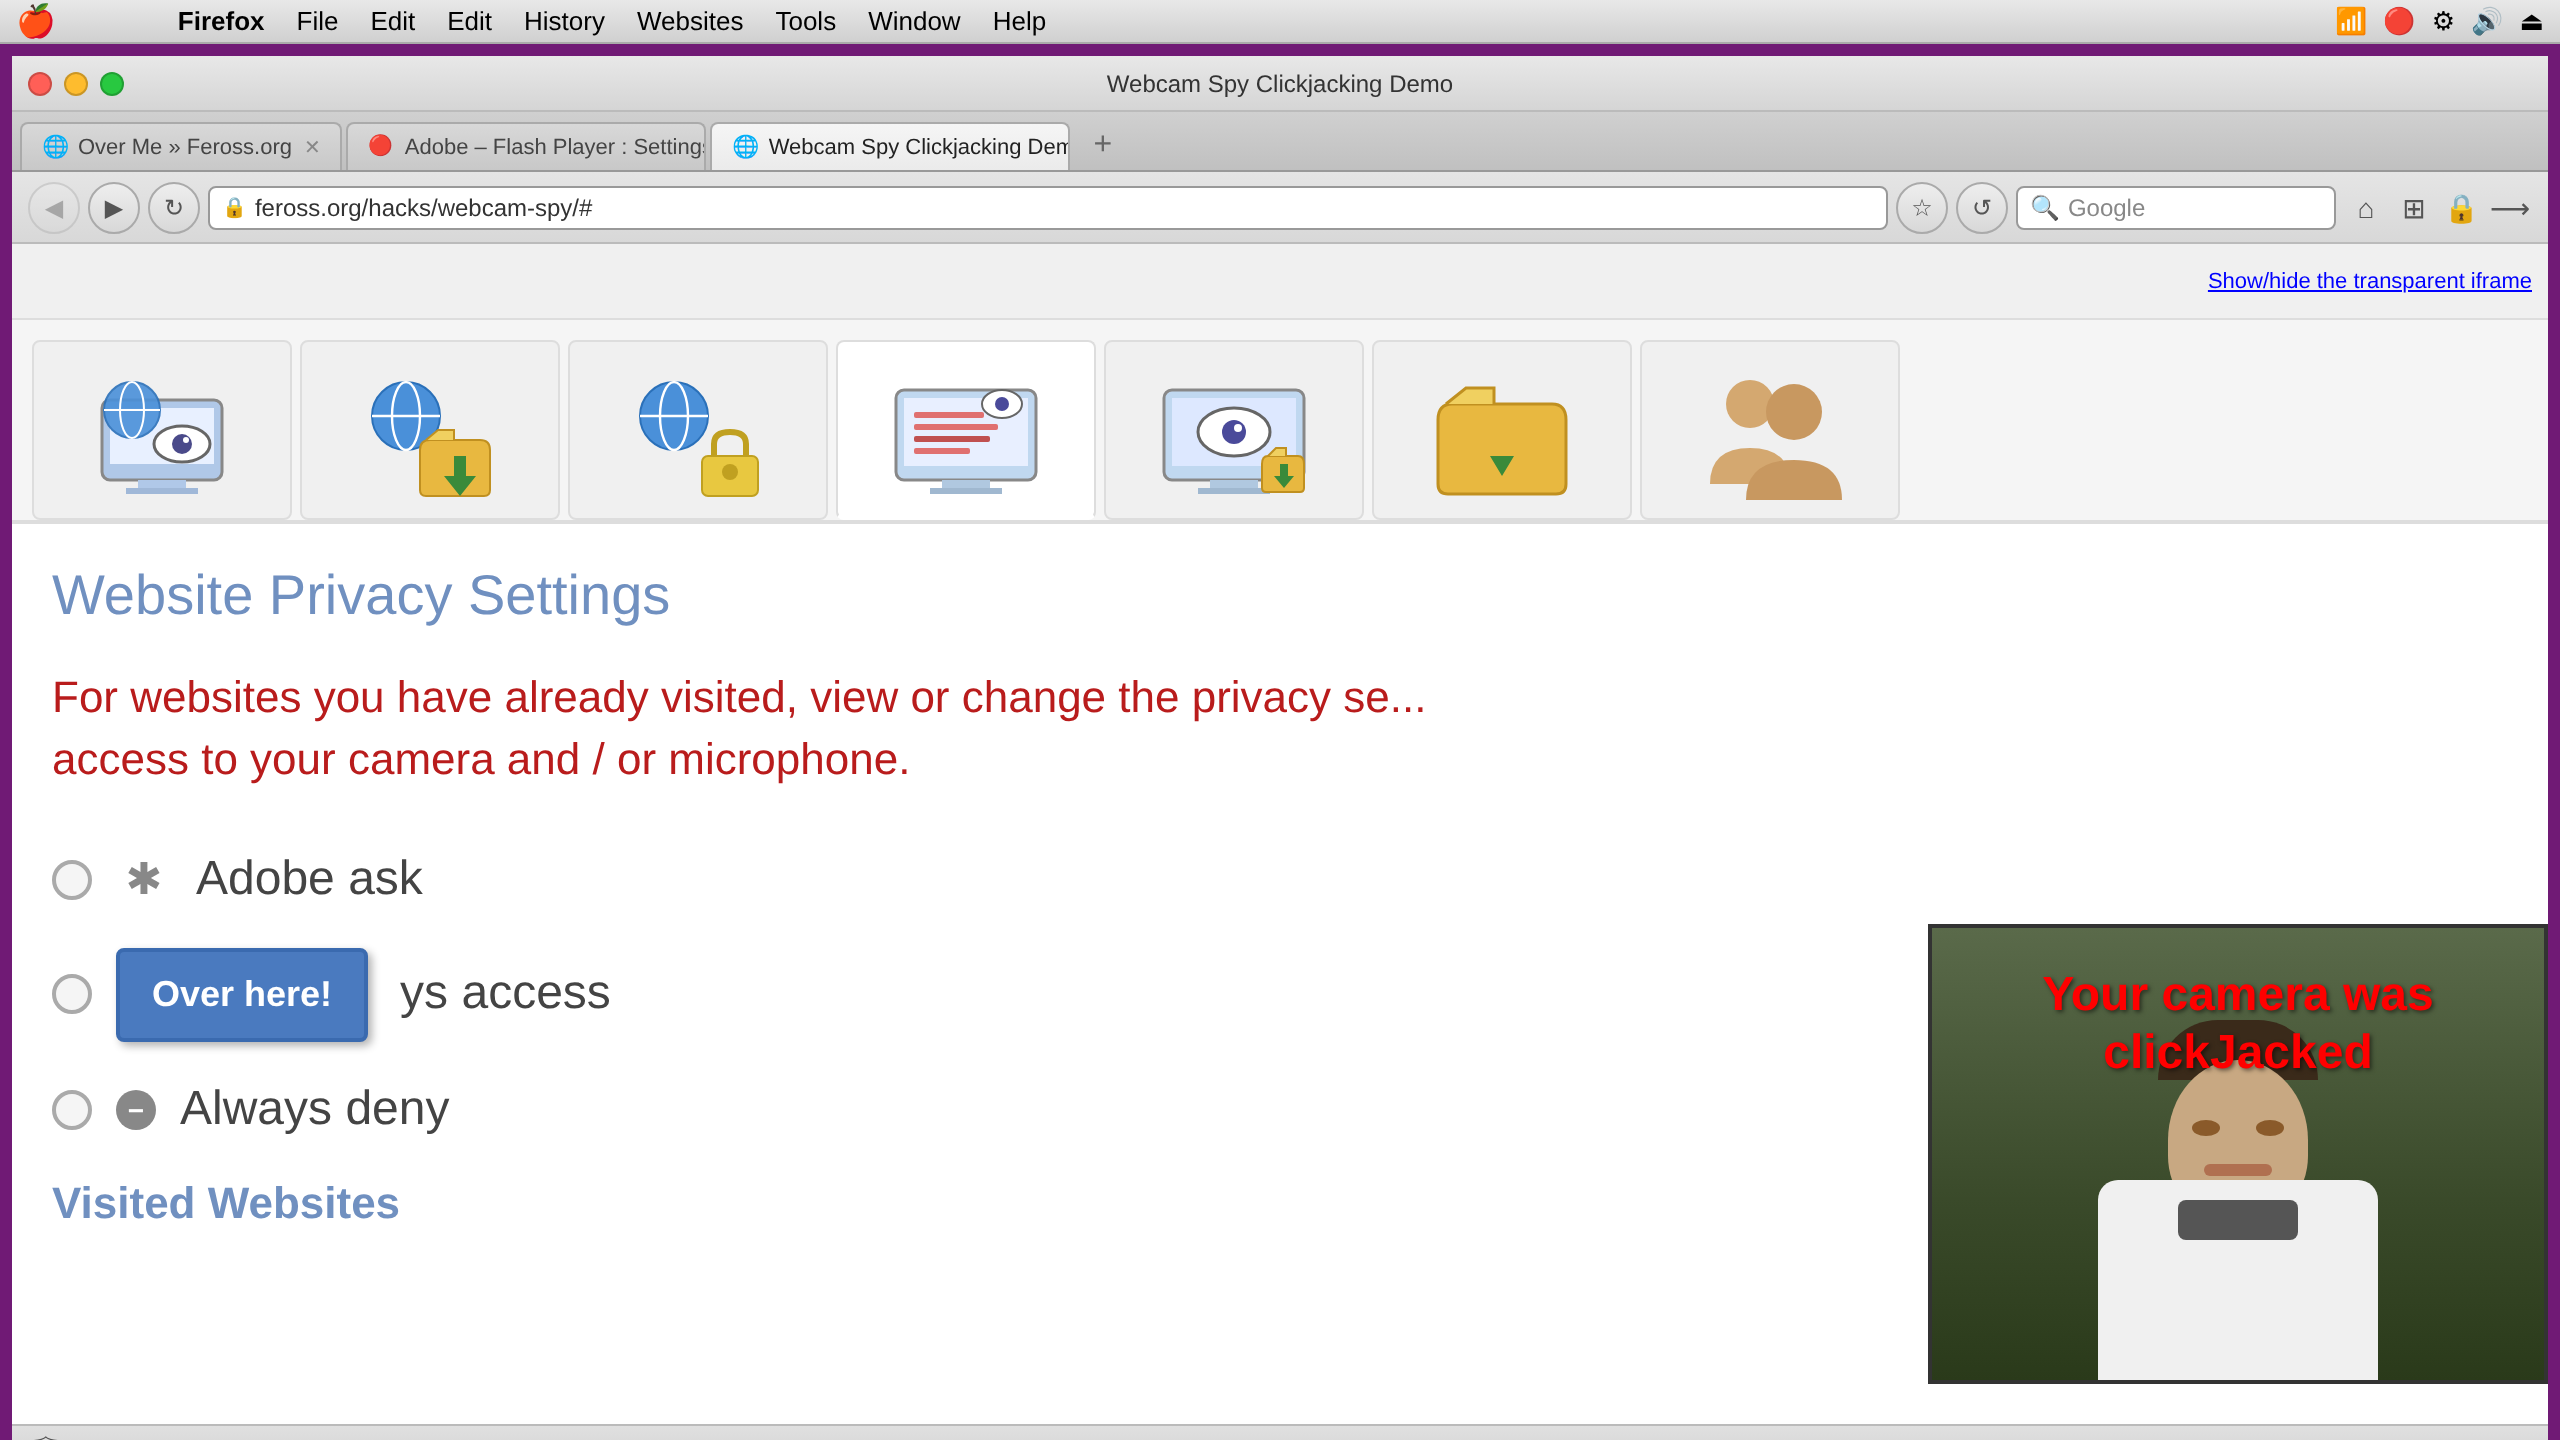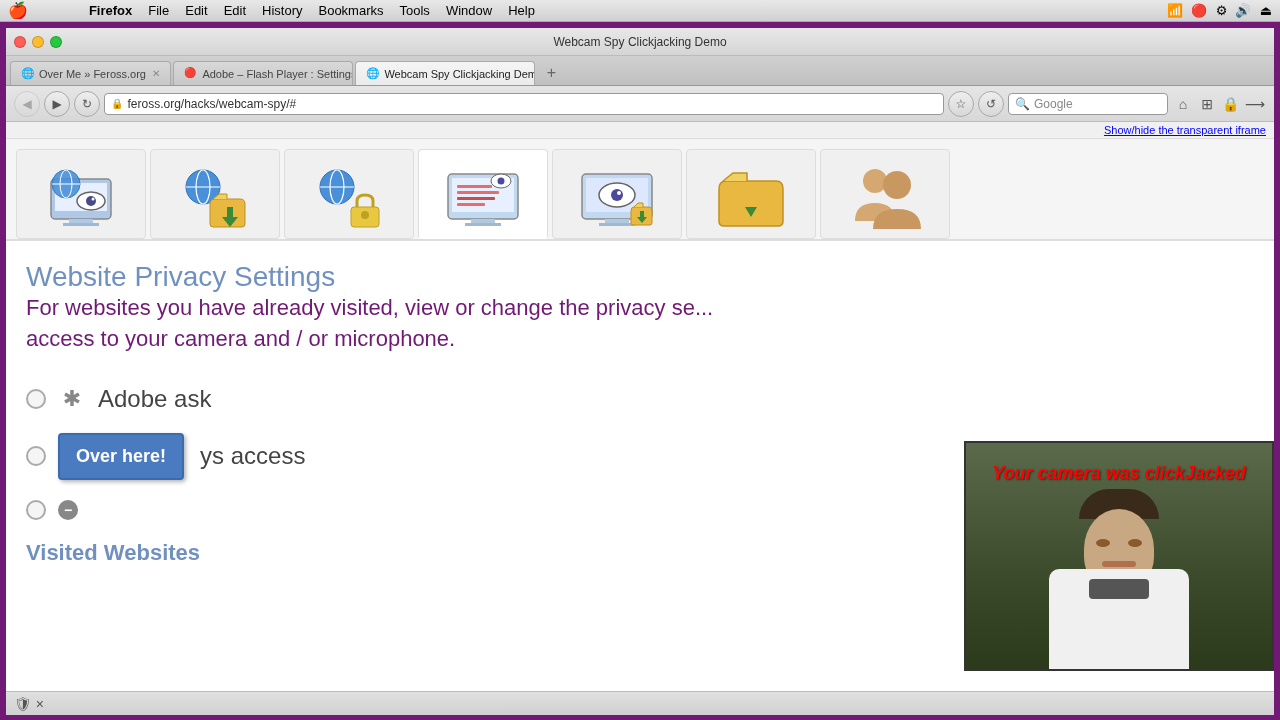--- a/index.html
+++ b/index.html
@@ -150,21 +150,21 @@
     }
     .nav-icon-btn {
       width: 22px; height: 22px;
       display: flex; align-items: center; justify-content: center;
       font-size: 14px; color: #555; cursor: pointer;
     }
 
     
     .secondary-nav {
       background: #f0f0f0;
-      height: 17px;
+      height: 38px;
       display: flex;
       align-items: center;
       justify-content: flex-end;
       padding: 0 8px;
       border-bottom: 1px solid #ddd;
       font-size: 11px;
     }
     .show-iframe-link {
       color: #00f;
       text-decoration: underline;
@@ -193,24 +193,25 @@
     }
     .icon-box.active {
       background: white;
       border-bottom: 2px solid white;
       margin-bottom: -2px;
     }
     .section-title {
       font-size: 28px;
       color: #7090c0;
       font-weight: normal;
+      margin-bottom: 20px;
     }
     .description-text {
       font-size: 22px;
-      color: #701a75;
+      color: #b91c1c;
       line-height: 1.4;
       margin-bottom: 30px;
     }
 
     
     .radio-option {
       display: flex;
       align-items: center;
       margin-bottom: 20px;
       font-size: 24px;
@@ -272,26 +273,25 @@
       background: #1a1a1a;
       border: 2px solid #333;
       overflow: hidden;
     }
     .webcam-overlay-text {
       position: absolute;
       top: 20px;
       left: 0; right: 0;
       text-align: center;
       color: #ff0000;
-      font-size: 18px;
+      font-size: 24px;
       font-weight: bold;
       line-height: 1.2;
       z-index: 10;
       text-shadow: 1px 1px 2px rgba(0,0,0,0.5);
-      font-style: italic;
     }
     .webcam-person {
       width: 100%; height: 100%;
       background: linear-gradient(to bottom, #4a5a3a, #3a4a2a);
       position: relative;
       display: flex;
       align-items: flex-end;
       justify-content: center;
     }
     
@@ -348,21 +348,21 @@
 </head>
 <body>
 
 <div class="menu-bar">
   <span class="apple">🍎</span>
   <span class="app-name">Firefox</span>
   <span>File</span>
   <span>Edit</span>
   <span>Edit</span>
   <span>History</span>
-  <span>Bookmarks</span>
+  <span>Websites</span>
   <span>Tools</span>
   <span>Window</span>
   <span>Help</span>
   <div class="menu-bar-right">
     <span>📶</span>
     <span>🔴</span>
     <span>⚙</span>
     <span>🔊</span>
     <span>⏏</span>
   </div>
@@ -545,20 +545,21 @@
         <div class="radio-option" style="position: relative;">
           <div class="radio-circle"></div>
 
           <div class="over-here-btn" style="margin-right: 4px;">Over here!</div>
           <span>ys access</span>
         </div>
 
         <div class="radio-option">
           <div class="radio-circle"></div>
           <div class="minus-icon">−</div>
+          <span>Always deny</span>
         </div>
 
         <h3 class="visited-title">Visited Websites</h3>
       </div>
 
       <div class="webcam-preview">
         <div class="webcam-overlay-text">Your camera was clickJacked</div>
         <div class="webcam-person">
 
           <div style="position:absolute;top:0;left:0;right:0;bottom:0;background: linear-gradient(to bottom, #5a6a4a 0%, #3a4a2a 60%, #2a3a1a 100%);"></div>

